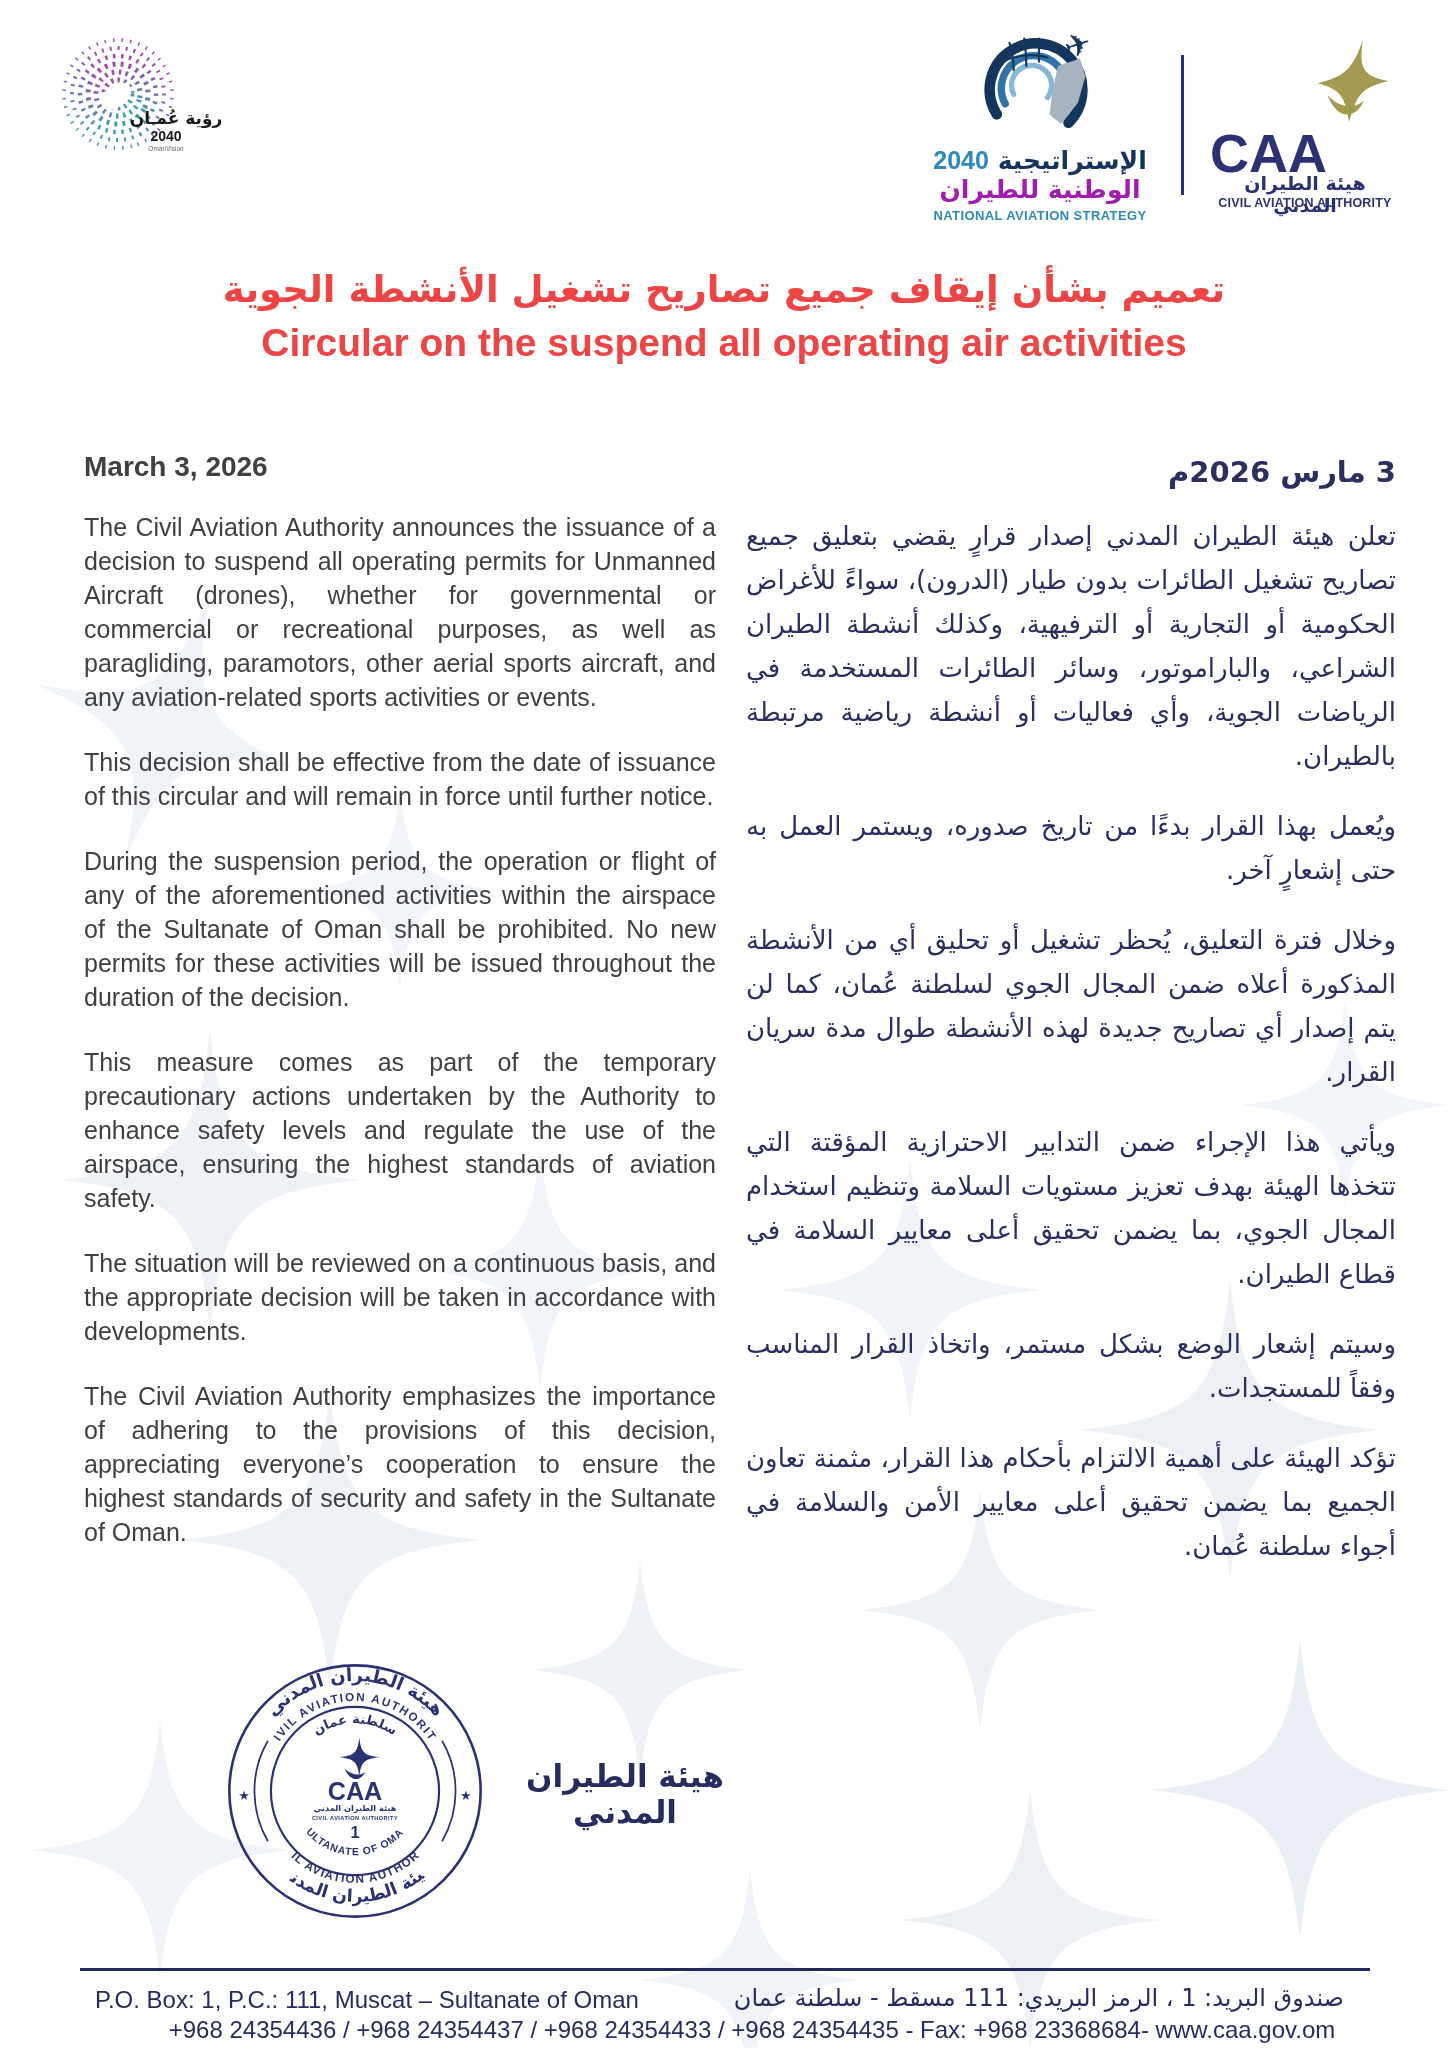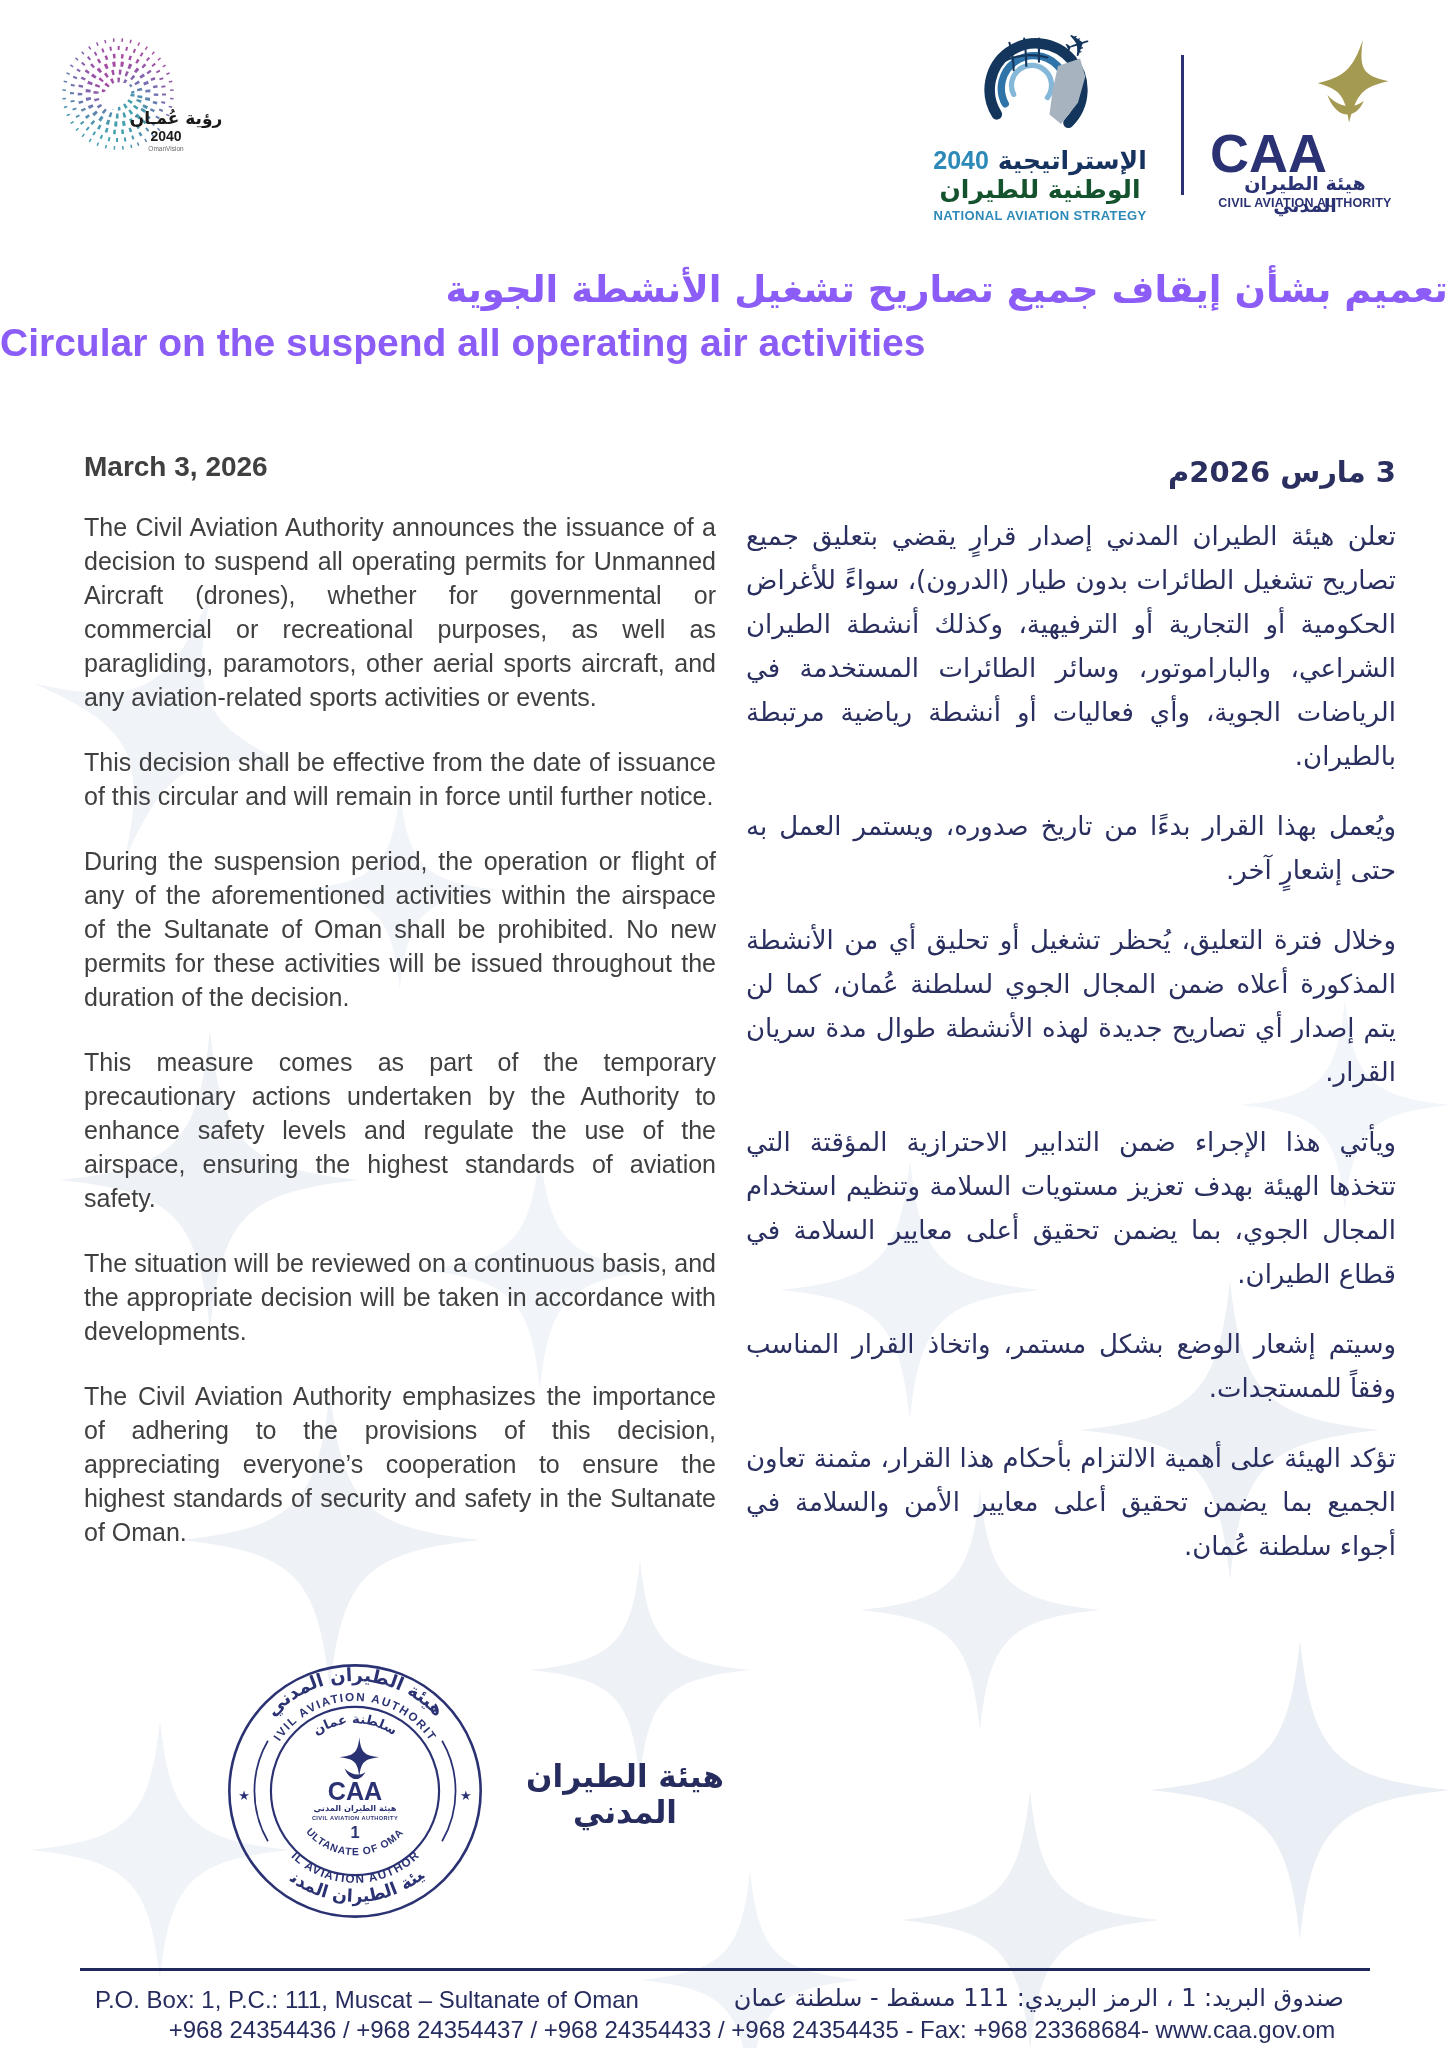--- a/index.html
+++ b/index.html
@@ -15,31 +15,31 @@
 
   .content { position:absolute; inset:0; z-index:1; }
 
   
   .vision-logo { position:absolute; left:30px; top:22px; width:195px; height:155px; }
   .right-logos { position:absolute; right:48px; top:28px; display:flex; align-items:center; }
   .nas-block { width:230px; text-align:center; }
   .nas-globe { display:block; margin:0 auto; }
   .nas-l1 { font-family:"DejaVu Sans",sans-serif; direction:rtl; font-weight:bold; font-size:25px; color:#16325e; line-height:1.15; }
   .nas-l1 .yr { color:#2d8ab8; font-family:"Liberation Sans",sans-serif; }
-  .nas-l2 { font-family:"DejaVu Sans",sans-serif; direction:rtl; font-weight:bold; font-size:25px; color:#14532d; line-height:1.15; }
+  .nas-l2 { font-family:"DejaVu Sans",sans-serif; direction:rtl; font-weight:bold; font-size:25px; color:#a21caf; line-height:1.15; }
   .nas-l3 { font-size:13px; font-weight:bold; color:#2d8ab8; letter-spacing:.4px; margin-top:3px; }
   .logo-divider { width:3px; height:140px; background:#2b3273; margin:0 26px; }
   .caa-block { width:190px; text-align:center; position:relative; height:170px; }
   .caa-star-svg { position:absolute; right:-6px; top:-4px; }
   .caa-acronym { position:absolute; left:0; top:86px; font-size:54px; font-weight:bold; letter-spacing:0px; color:#2b3273; line-height:1; }
   .caa-ar { position:absolute; left:0; right:0; top:132px; font-family:"DejaVu Sans",sans-serif; font-weight:bold; font-size:19px; color:#2b3273; }
   .caa-en { position:absolute; left:0; right:0; top:156px; font-size:12.5px; font-weight:bold; color:#2b3273; letter-spacing:.2px; }
 
   
-  .title-wrap { position:absolute; top:268px; left:0; width:100%; color:#8b5cf6; }
+  .title-wrap { position:absolute; top:268px; left:0; width:100%; text-align:center; color:#ef4444; }
   .title-ar { font-family:"DejaVu Sans",sans-serif; direction:rtl; font-weight:bold; font-size:37px; }
   .title-en { font-weight:bold; font-size:39px; margin-top:10px; }
 
   
   .col-en { position:absolute; left:84px; top:450px; width:632px; text-align:justify;
             font-size:25px; line-height:34px; color:#404040; }
   .col-en .date { font-weight:bold; font-size:28px; margin:0 0 26px 0; }
   .col-en p { margin:0 0 31px 0; }
 
   .col-ar { position:absolute; right:52px; top:450px; width:650px; text-align:justify;

